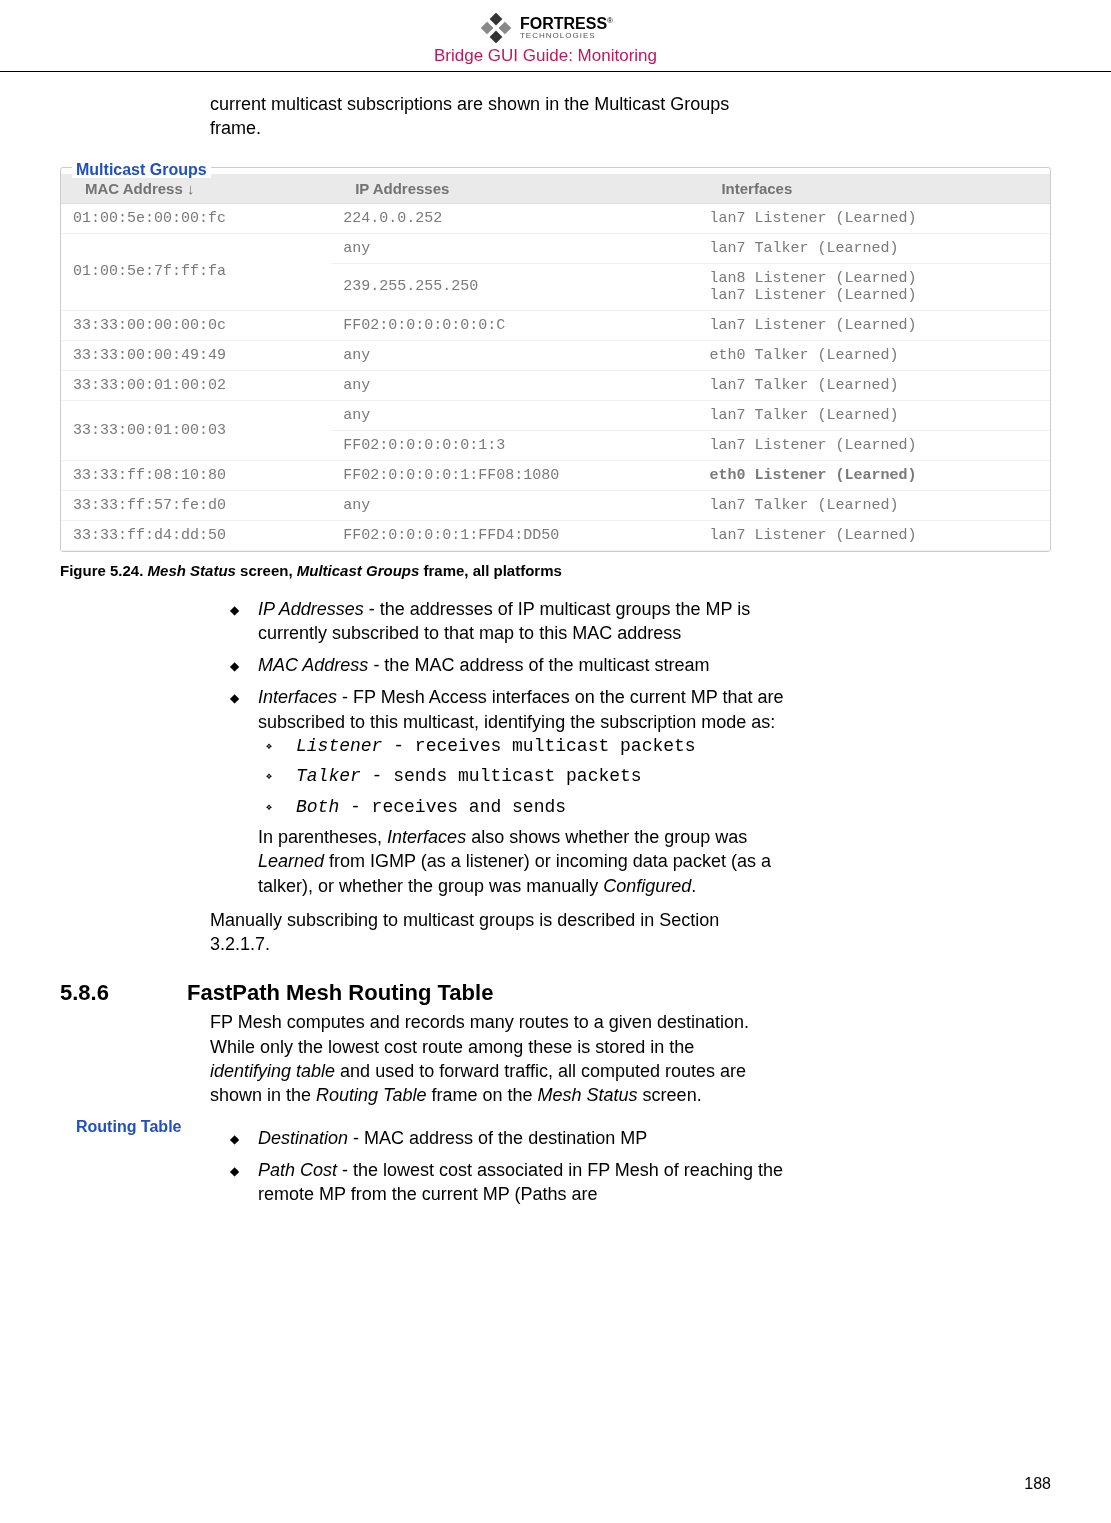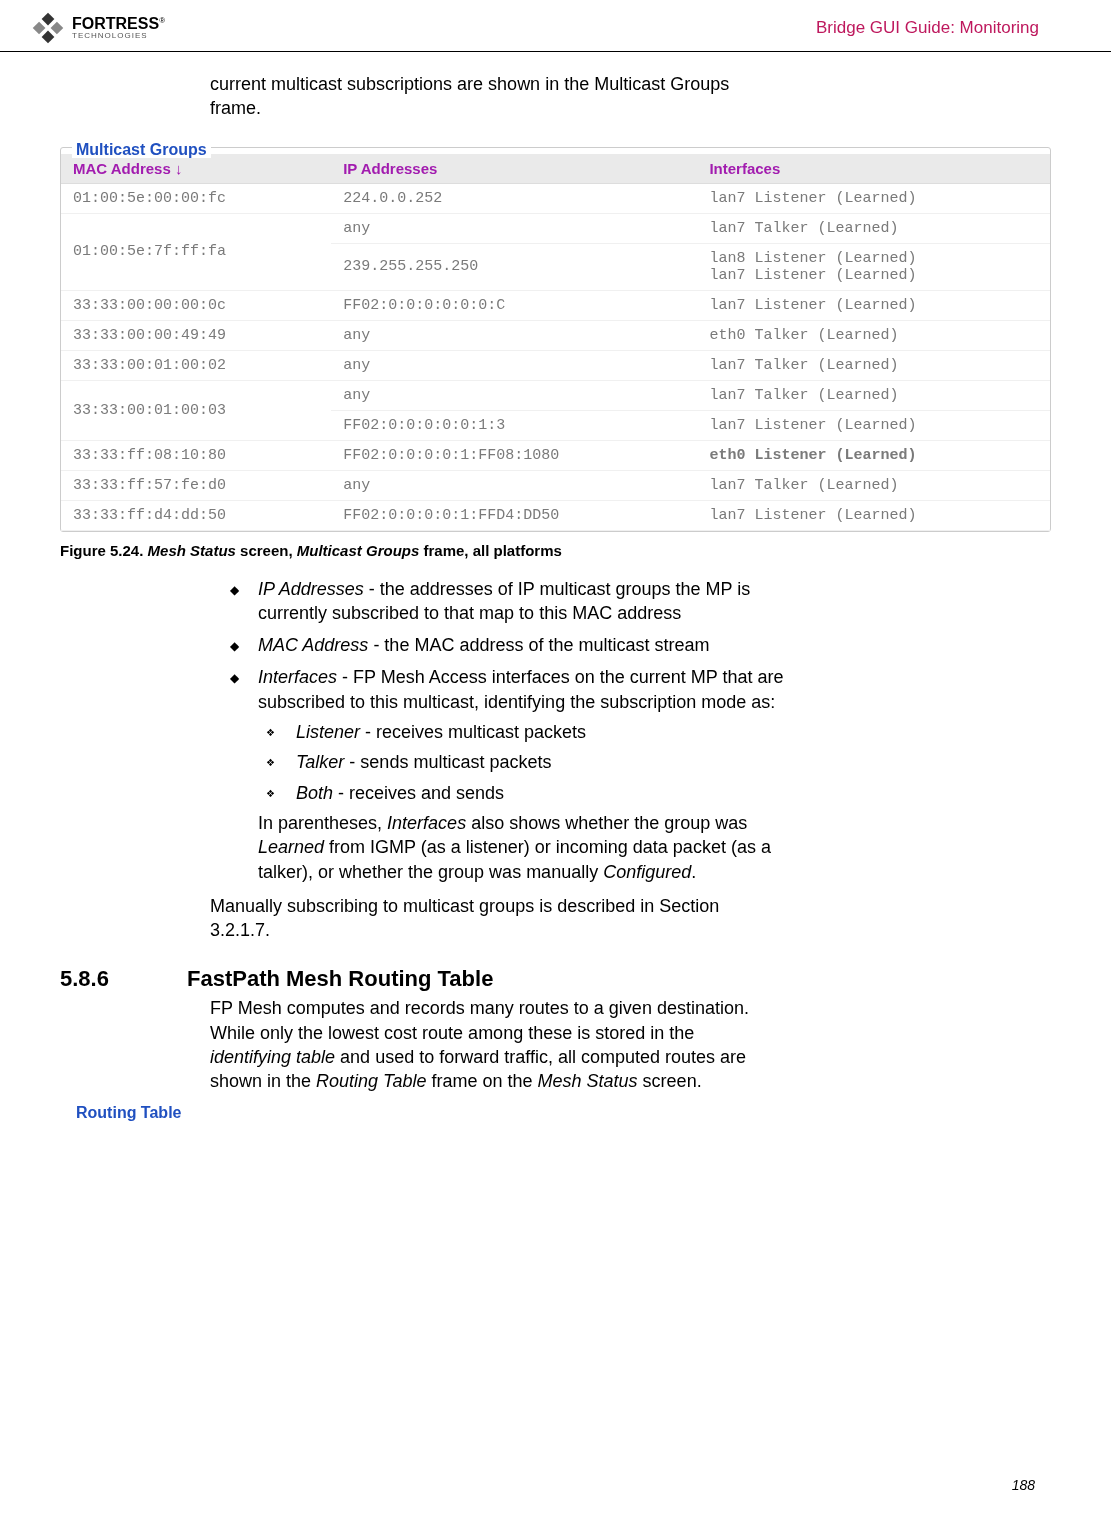--- a/index.html
+++ b/index.html
@@ -8,22 +8,23 @@
       background: #fff;
       width: 1111px;
       margin: 0 auto;
       color: #000;
       padding-bottom: 40px;
     }
     .header {
       display: flex;
       justify-content: space-between;
       align-items: center;
-      padding: 10px 72px 5px 30px;
+      padding: 10px 50px 5px 30px;
       border-bottom: 1px solid #000;
+      flex-direction: column;
     }
     .logo-container {
       display: flex;
       align-items: center;
       gap: 6px;
     }
     .logo-diamond {
       width: 36px;
       height: 36px;
     }
@@ -78,23 +79,23 @@
       border-collapse: collapse;
       font-family: "Courier New", monospace;
       font-size: 15px;
       color: #7a7a7a;
     }
     .gui-table thead th {
       background: #eaeaea;
       font-family: Arial, sans-serif;
       font-size: 15px;
       font-weight: bold;
-      color: #a21caf;
+      color: #737373;
       text-align: left;
-      padding: 6px 12px;
+      padding: 6px 24px;
       border-bottom: 1px solid #ddd;
     }
     .gui-table tbody tr {
       border-bottom: 1px solid #f0f0f0;
     }
     .gui-table tbody td {
       padding: 6px 12px;
       vertical-align: middle;
     }
     .figure-caption {
@@ -119,21 +120,21 @@
     }
     .bullet-list > li::before {
       content: "◆";
       position: absolute;
       left: 0;
       font-size: 12px;
       top: 5px;
     }
     .sub-list {
       list-style: none;
-      margin-top: 6px;
+      font-family: Liberation Mono, monospace;
     }
     .sub-list > li {
       position: relative;
       padding-left: 38px;
       margin-bottom: 6px;
       font-size: 18px;
     }
     .sub-list > li::before {
       content: "❖";
       position: absolute;
@@ -176,23 +177,22 @@
       height: 22px;
       vertical-align: text-bottom;
       margin-right: 2px;
     }
     .note-label {
       font-weight: bold;
     }
     .page-num {
       position: fixed;
       bottom: 30px;
-      right: 76px;
-      font-size: 14px;
-      font-style: italic;
+      right: 60px;
+      font-size: 16px;
     }
     .post-text {
       margin-top: 6px;
       font-size: 18px;
       line-height: 1.35;
     }
     .body-text {
       margin-left: 150px;
       max-width: 560px;
       font-size: 18px;
@@ -327,16 +327,20 @@
       </div>
       <div class="body-text">
         <span>FP Mesh computes and records many routes to a given destination. While only the lowest cost route among these is stored in the </span><span class="em">identifying table</span><span> and used to forward traffic, all computed routes are shown in the </span><span class="em">Routing Table</span><span> frame on the </span><span class="em">Mesh Status</span><span> screen.</span>
       </div>
     </div>
   </div>
 
   <span class="fieldset-label">Routing Table</span>
 
 
+  <ul class="bullet-list">
+    <li><span class="em">Destination</span><span> - MAC address of the destination MP</span></li>
+    <li><span class="em">Path Cost</span><span> - the lowest cost associated in FP Mesh of reaching the remote MP from the current MP (Paths are</span></li>
+  </ul>
 
 </div>
 
 <div class="page-num">188</div>
 
 </body></html>

